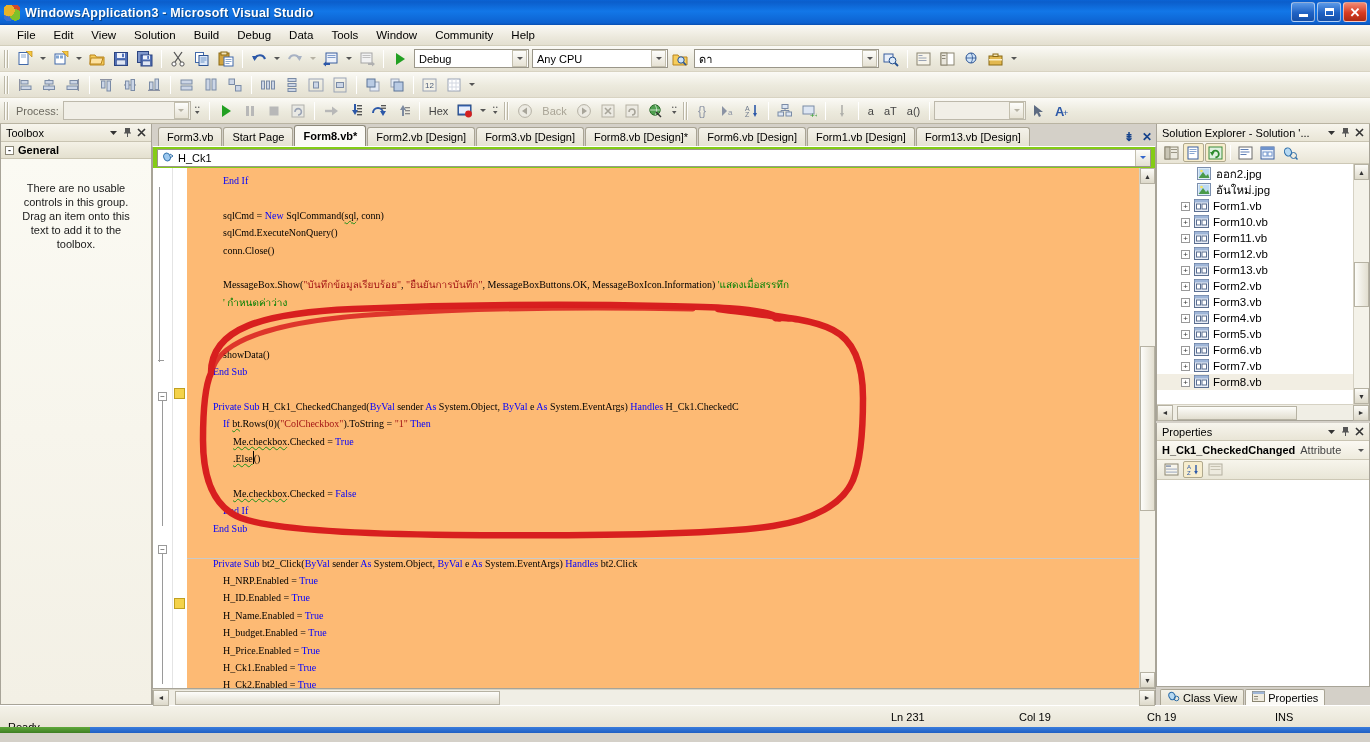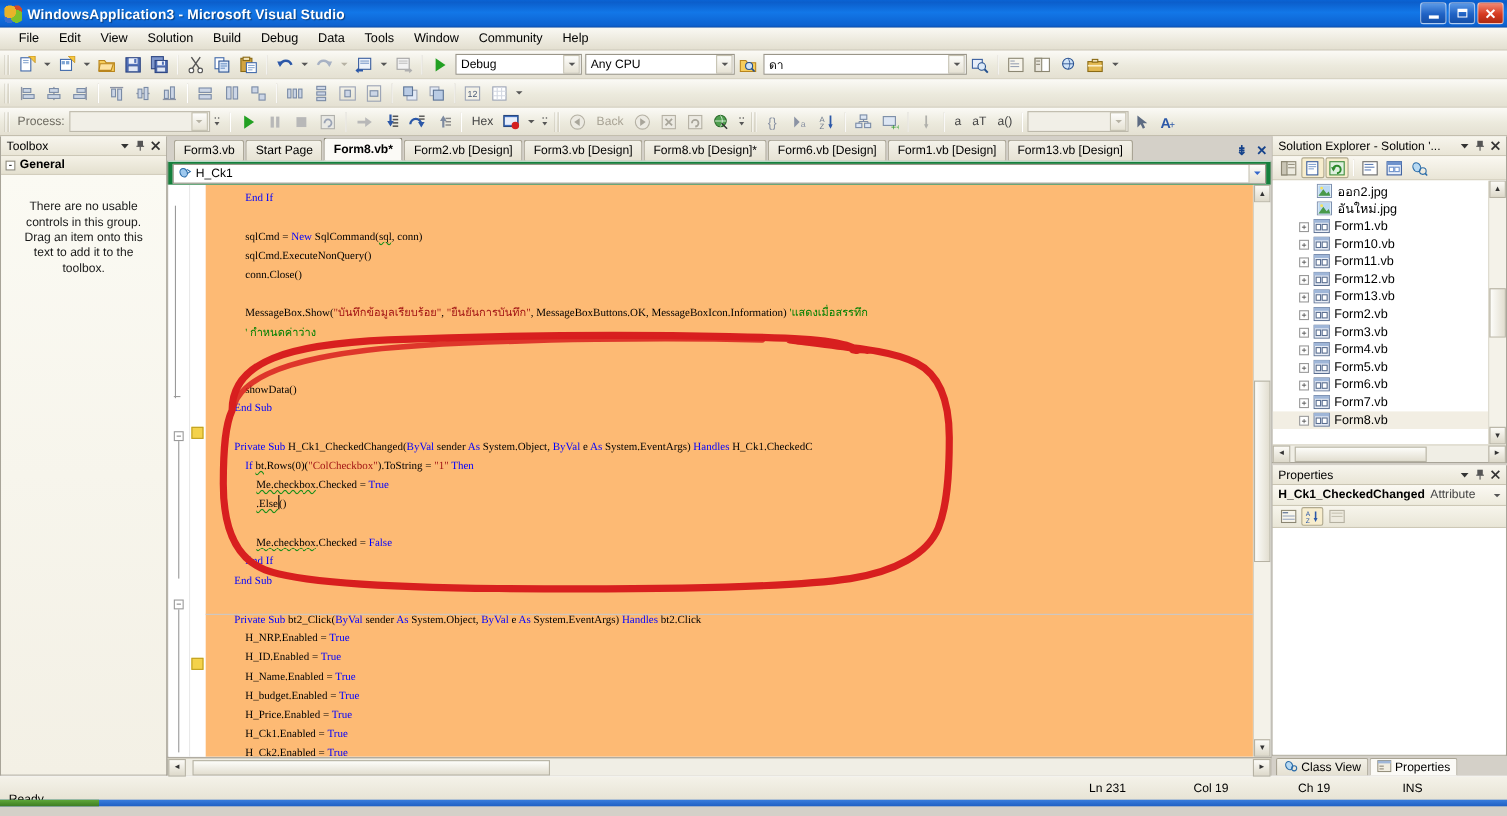--- a/index.html
+++ b/index.html
@@ -157,21 +157,21 @@
   }
   .dtab.active {
     height:21px; font-weight:bold;
     background:#fbfaf6;
     border-color:#8d897a;
   }
   #tabstrip .tabright { position:absolute; right:4px; bottom:2px; display:flex; align-items:center; gap:8px;}
   #tabstrip .tabright span { font-size:12px; color:#15428b; font-weight:bold;}
   
   #navbar { height:22px; display:flex; align-items:center; gap:4px;
-            background:#15803d; border-top:1px solid #fff;
+            background:#84cc16; border-top:1px solid #fff;
             border-left:1px solid #a8a498; border-right:1px solid #a8a498;
             padding:2px 4px; }
   .navcombo {
     height:18px; background:#fff; border:1px solid #9a9689;
     display:flex;align-items:center; font-size:11px; padding-left:4px;
     position:relative;
   }
   .navcombo .nctext { flex:1; white-space:nowrap; overflow:hidden; }
   .navcombo .ncbtn { width:15px;height:16px;display:flex;align-items:center;justify-content:center;
                      background:linear-gradient(180deg,#fdfdfa,#e3dfd1); border-left:1px solid #c3bfae;}
@@ -250,21 +250,21 @@
   .btab.active { background:#fbfaf6; font-weight:normal; }
 
   
   #statusbar {
     height:22px; display:flex; align-items:center;
     background:linear-gradient(180deg,#f4f2e9,#e8e4d5);
     border-top:1px solid #fff;
     font-size:11px; color:#000;
   }
   #statusbar .sready { padding-left:8px; flex:1;margin-top:21px; }
-  #statusbar .sfield { width:95px; text-align:left; }
+  #statusbar .sfield { width:95px; text-align:left;margin-left:33px; }
 
   
   #taskstrip { height:6px; background:linear-gradient(180deg,#3a7ddc,#1f5fc4); display:flex; }
   #taskstrip .tsstart { width:90px; background:linear-gradient(180deg,#5fa83a,#3d7d22); }
 
   
   #annotation { position:absolute; left:0; top:0; pointer-events:none; }
 </style>
 </head>
 <body>

